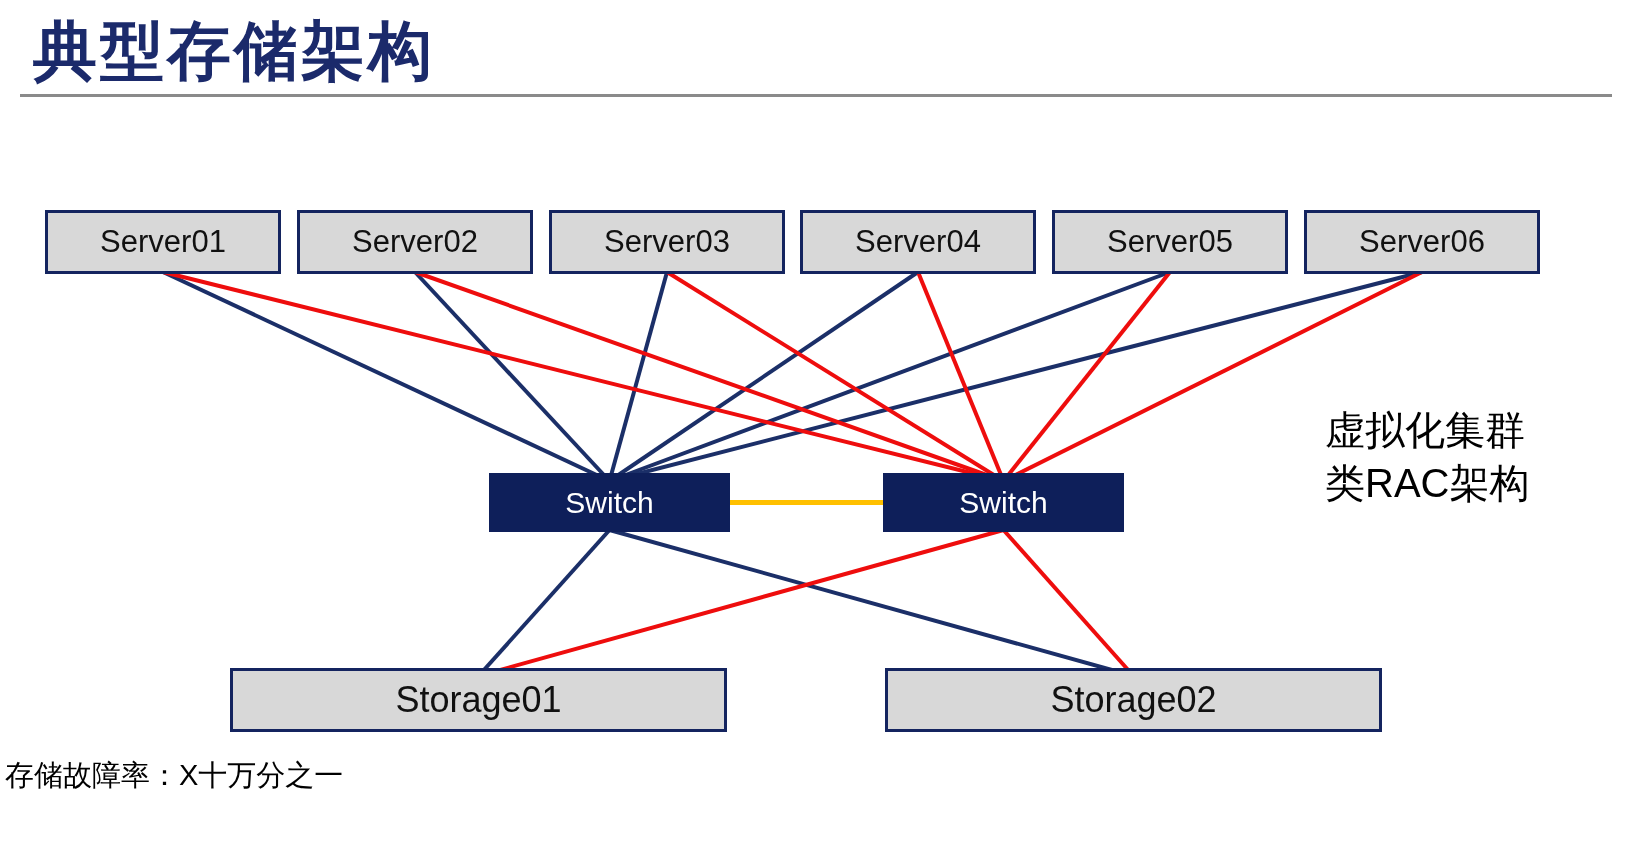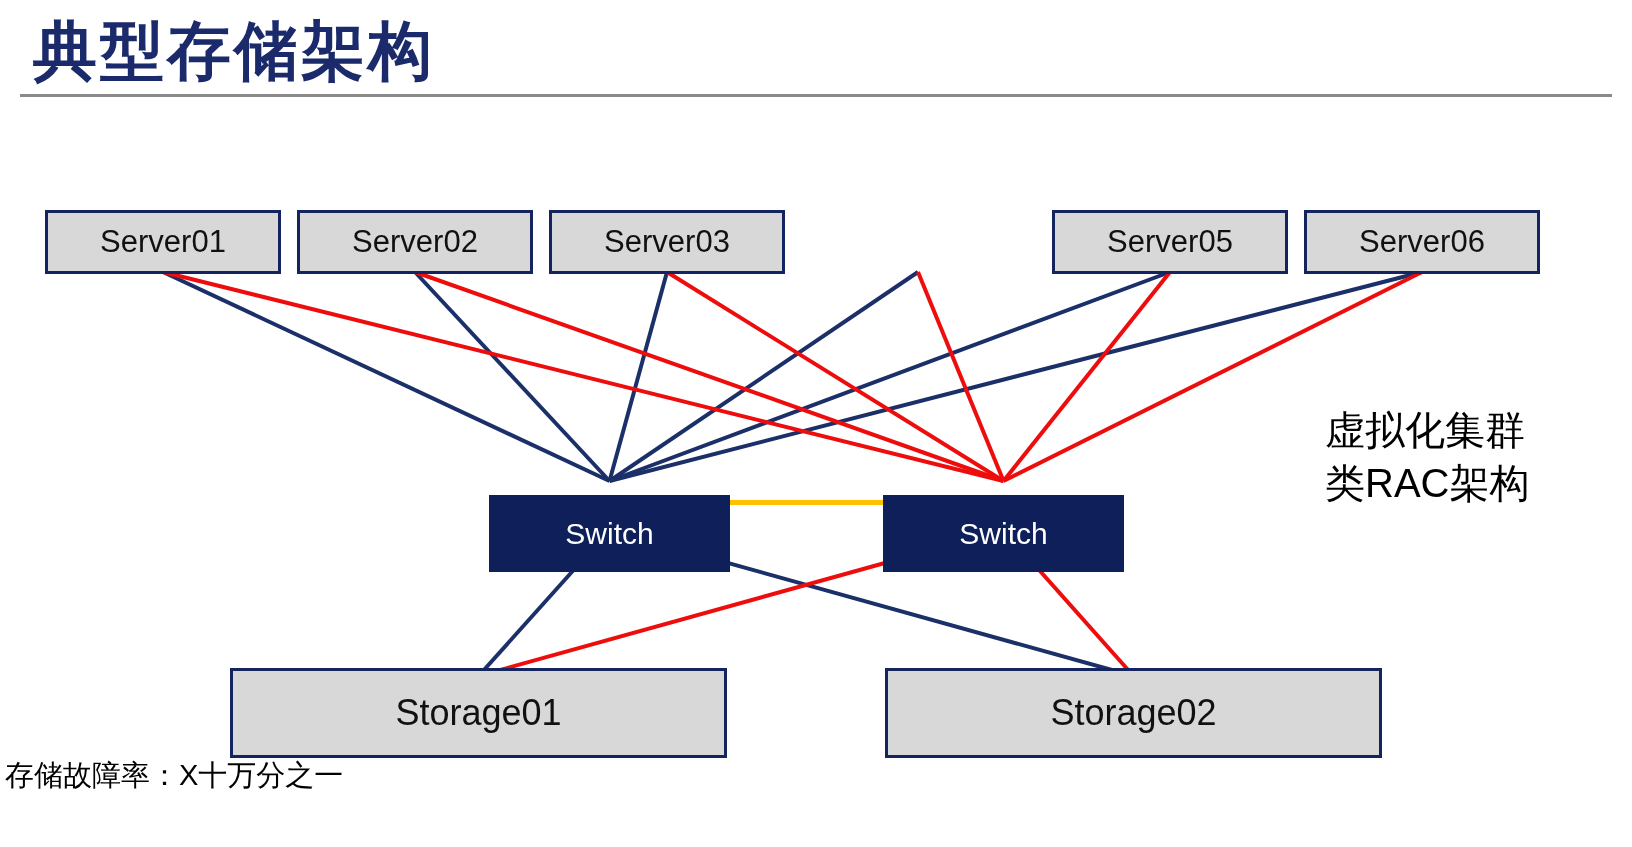--- a/index.html
+++ b/index.html
@@ -42,29 +42,29 @@
   .server-node {
     top: 210px;
     width: 236px; height: 64px;
     background: var(--box_fill, #d8d8d8);
     border: 3px solid var(--box_border, #14245f);
     font-size: 31px;
     color: #111111;
     text-align: center;
   }
   .switch-node {
-    top: 495px;
-    width: 241px; height: 77px;
+    top: 473px;
+    width: 241px; height: 59px;
     background: var(--switch_fill, #0e1f5a);
     color: var(--switch_text, #ffffff);
     font-size: 30px;
   }
   .storage-node {
     top: 668px;
-    width: 497px; height: 90px;
+    width: 497px; height: 64px;
     background: var(--box_fill, #d8d8d8);
     border: 3px solid var(--box_border, #14245f);
     font-size: 36px;
     color: #111111;
   }
   .annotation {
     position: absolute;
     z-index: 1;
     font-size: 28px;
     color: #000000;
@@ -107,20 +107,21 @@
       <line x1="1170" y1="272" x2="1003.5" y2="481" stroke="#ee0d0d" stroke-width="4"></line>
       <line x1="1422" y1="272" x2="1003.5" y2="481" stroke="#ee0d0d" stroke-width="4"></line>
       <line x1="1003.5" y1="530" x2="478.5" y2="676" stroke="#ee0d0d" stroke-width="4"></line>
       <line x1="1003.5" y1="530" x2="1133.5" y2="676" stroke="#ee0d0d" stroke-width="4"></line>
       <line x1="730" y1="502.5" x2="883" y2="502.5" stroke="#ffc000" stroke-width="5"></line>
     </svg>
 
   <div class="node server-node" style="left:45px">Server01</div>
   <div class="node server-node" style="left:297px">Server02</div>
   <div class="node server-node" style="left:549px">Server03</div>
+  <div class="node server-node" style="left:800px">Server04</div>
   <div class="node server-node" style="left:1052px">Server05</div>
   <div class="node server-node" style="left:1304px">Server06</div>
 
   <div class="node switch-node" style="left:489px">Switch</div>
   <div class="node switch-node" style="left:883px">Switch</div>
 
   <div class="node storage-node" style="left:230px">Storage01</div>
   <div class="node storage-node" style="left:885px">Storage02</div>
 
   <div class="annotation storage-failure-label">存储故障率：X十万分之一</div>

